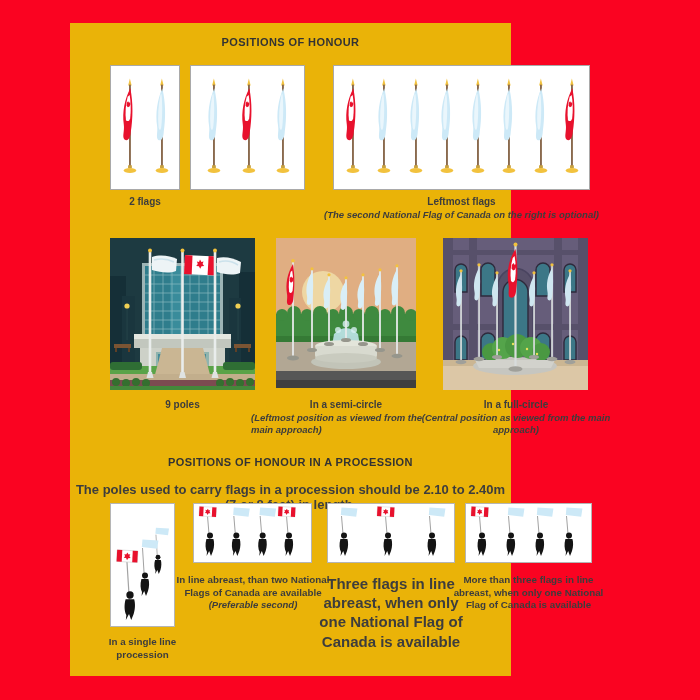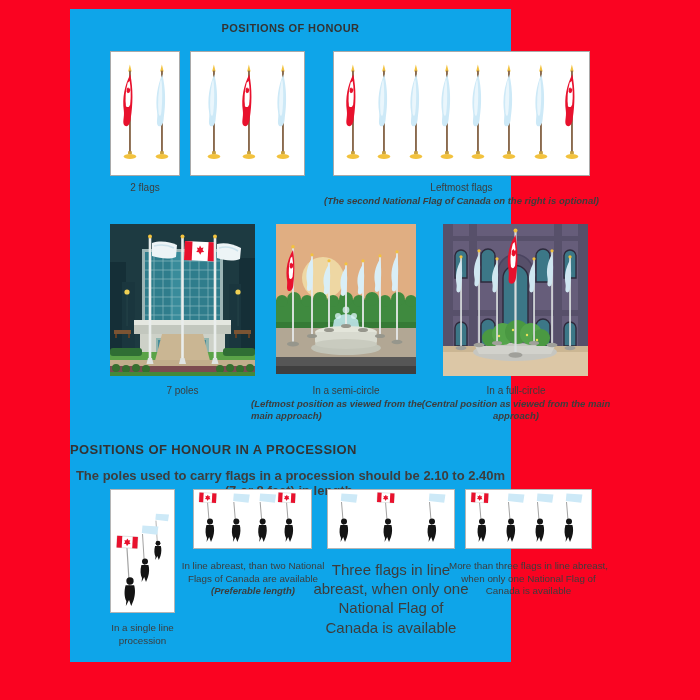--- a/index.html
+++ b/index.html
@@ -1,24 +1,24 @@
 <!DOCTYPE html>
 <html><head>
 <meta charset="utf-8">
 <style>
   html,body{margin:0;padding:0}
   body{width:700px;height:700px;position:relative;background:#FA0321;font-family:"Liberation Sans",sans-serif;overflow:hidden}
-  .panel{position:absolute;left:70px;top:9px;width:441px;height:653px;background:#0ea5e9}
+  .panel{position:absolute;left:70px;top:23px;width:441px;height:653px;background:#eab308}
   .main-title{position:absolute;left:0;top:13px;width:100%;text-align:center;font-size:11px;font-weight:700;letter-spacing:.4px;color:#333}
   .fbox{position:absolute;border:1px solid #a9a9a9;background:#fff;display:flex;align-items:center;justify-content:space-evenly;box-sizing:border-box}
-  .cap{position:absolute;text-align:center;font-weight:400;font-size:10px;color:#3d3d3d;line-height:1.28}
+  .cap{position:absolute;text-align:center;font-weight:700;font-size:10px;color:#3d3d3d;line-height:1.28}
   .note{font-style:italic;font-size:9.5px;font-weight:700;color:#3d3d3d}
   .scene{position:absolute;display:block}
   .pbox{position:absolute;border:1px solid #b5b5b5;background:#fff;display:flex;align-items:center;justify-content:center;box-sizing:border-box}
-  .sec-title{position:absolute;left:0;top:433px;width:100%;font-size:13px;font-weight:700;letter-spacing:.4px;color:#333}
+  .sec-title{position:absolute;left:0;top:433px;width:100%;text-align:center;font-size:11px;font-weight:700;letter-spacing:.4px;color:#333}
   .sec-desc{position:absolute;left:0;top:459px;width:100%;text-align:center;font-size:13px;font-weight:700;color:#3d3d3d}
   svg{display:block}
 </style>
 </head>
 <body>
 
 <div class="panel">
 
   <div class="main-title">POSITIONS OF HONOUR</div>
 
@@ -373,21 +373,21 @@
         <rect x="71.4" y="8" width="2.2" height="122" fill="#d8dcdc"></rect>
           <circle cx="72.5" cy="6.5" r="2" fill="#f2c23e"></circle>
           <ellipse cx="72.5" cy="131" rx="7" ry="2.8" fill="#a0a09a"></ellipse>
         <path d="M72.5,11 C65.5,22 63.5,34 65.5,46 C66.5,52 64.5,56 66.5,59 C70,61.3 72.8,58 73.1,52.5 C75,39 74.8,24 72.5,11 Z" fill="#e8112d"></path>
         <path d="M69.7,20 C67.5,28 67,36 68,43 C69.5,45 71.4,44.3 72.1,41.3 C73.3,33 72.8,25 71.6,18 Z" fill="#fff"></path>
         <path d="M68.8,27 l1.7,-2 1.3,2.1 1,-1.3 0.3,3.1 -1,2.6 -2,1.1 -1.6,-2 0.2,-1.8 Z" fill="#e8112d"></path>
       </g>
     </g>
   </svg>
 
-  <div class="cap" style="left:40px;top:376px;width:145px">7 poles</div>
+  <div class="cap" style="left:40px;top:376px;width:145px">9 poles</div>
   <div style="position:absolute;left:181px;top:376px;width:190px">
     <div class="cap" style="position:static">In a semi-circle</div>
     <div class="note" style="text-align:left;line-height:1.28">(Leftmost position as viewed from the main approach)</div>
   </div>
   <div style="position:absolute;left:351px;top:376px;width:190px">
     <div class="cap" style="position:static">In a full-circle</div>
     <div class="note" style="text-align:center;line-height:1.28">(Central position as viewed from the main approach)</div>
   </div>
 
   <div class="sec-title">POSITIONS OF HONOUR IN A PROCESSION</div>
@@ -532,19 +532,19 @@
               <polygon points="0,0.5 16,0 15.5,8.5 0,8" fill="#CDE9F7"></polygon>
             </g>
             <circle cx="0" cy="-20.5" r="3" fill="#141414"></circle>
             <path d="M-3.6,-17 C-5,-12 -4.6,-7 -3,-4 L-3.4,0 L-0.8,-5 L1,0 L3,-5 C4.4,-9 4.4,-14 3.4,-17 Z" fill="#141414"></path>
           </g>
         </svg></div>
   </div>
 
   <div style="position:absolute;left:102px;top:551px;width:162px">
     <div class="cap" style="position:static;font-size:9.8px">In line abreast, than two National Flags of Canada are available</div>
-    <div class="note" style="text-align:center;line-height:1.28">(Preferable length)</div>
+    <div class="note" style="text-align:center;line-height:1.28">(Preferable second)</div>
   </div>
   <div class="cap" style="left:241px;top:551px;width:160px;font-size:15px">Three flags in line abreast, when only one National Flag of Canada is available</div>
   <div class="cap" style="left:27px;top:613px;width:91px;font-size:9.8px">In a single line procession</div>
   <div class="cap" style="left:378px;top:551px;width:161px;font-size:9.8px">More than three flags in line abreast, when only one National Flag of Canada is available</div>
 
 </div>
 
 </body></html>

